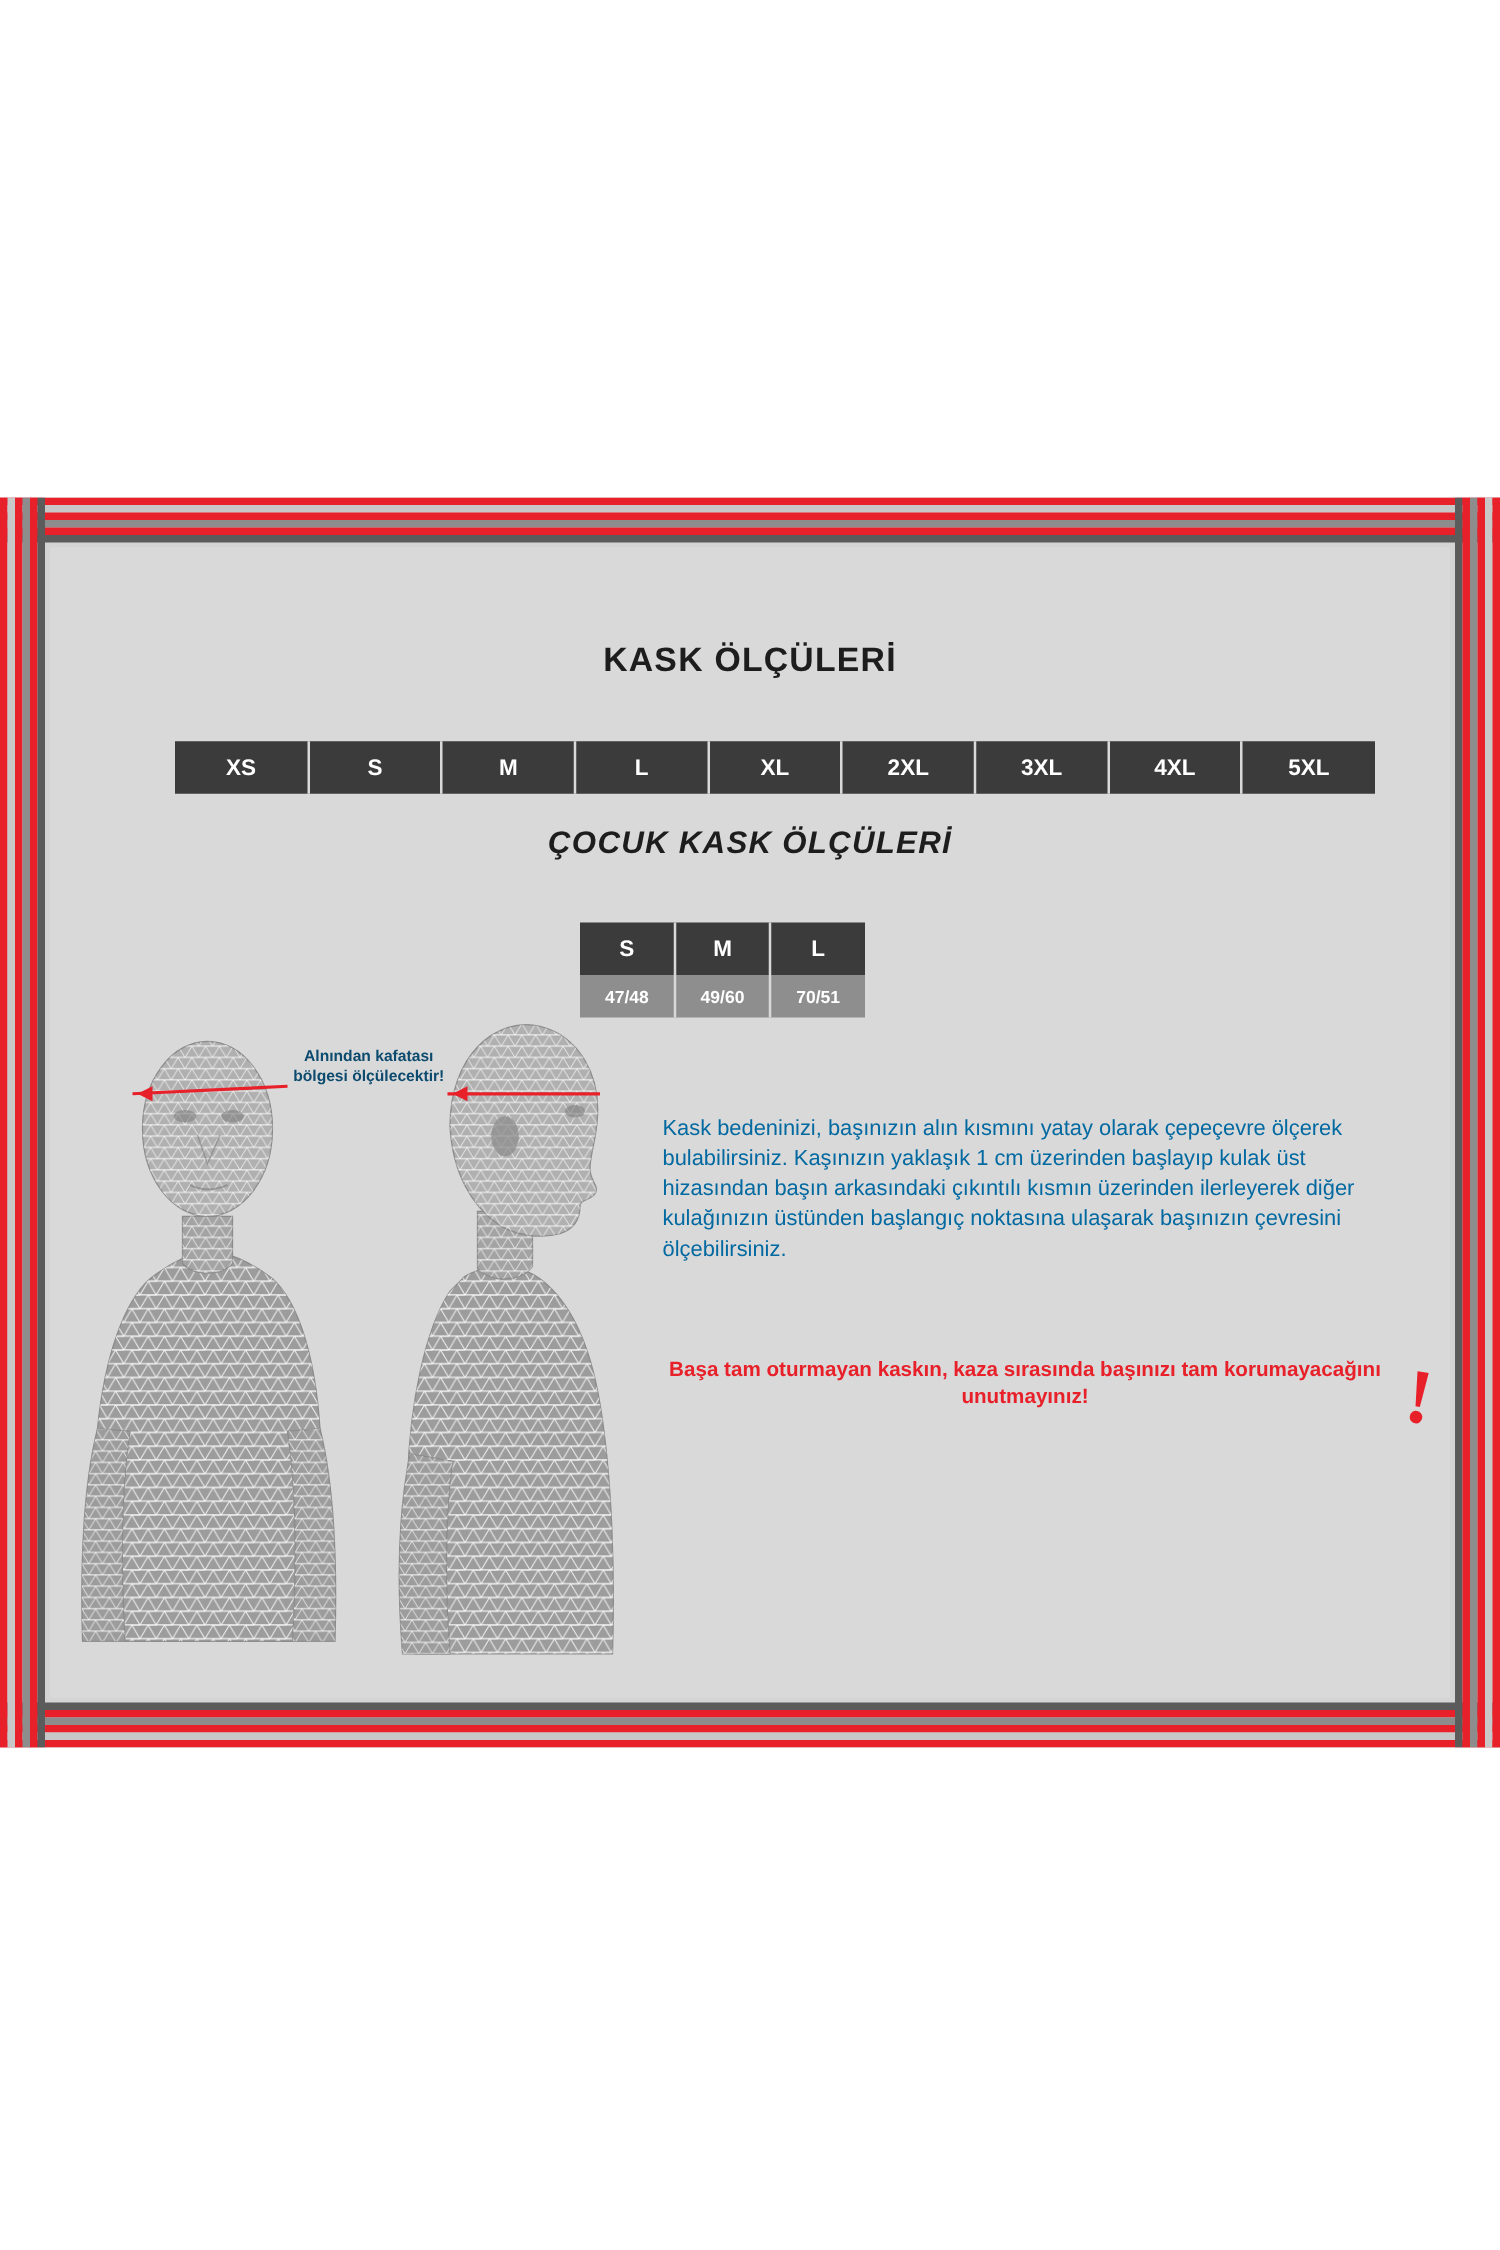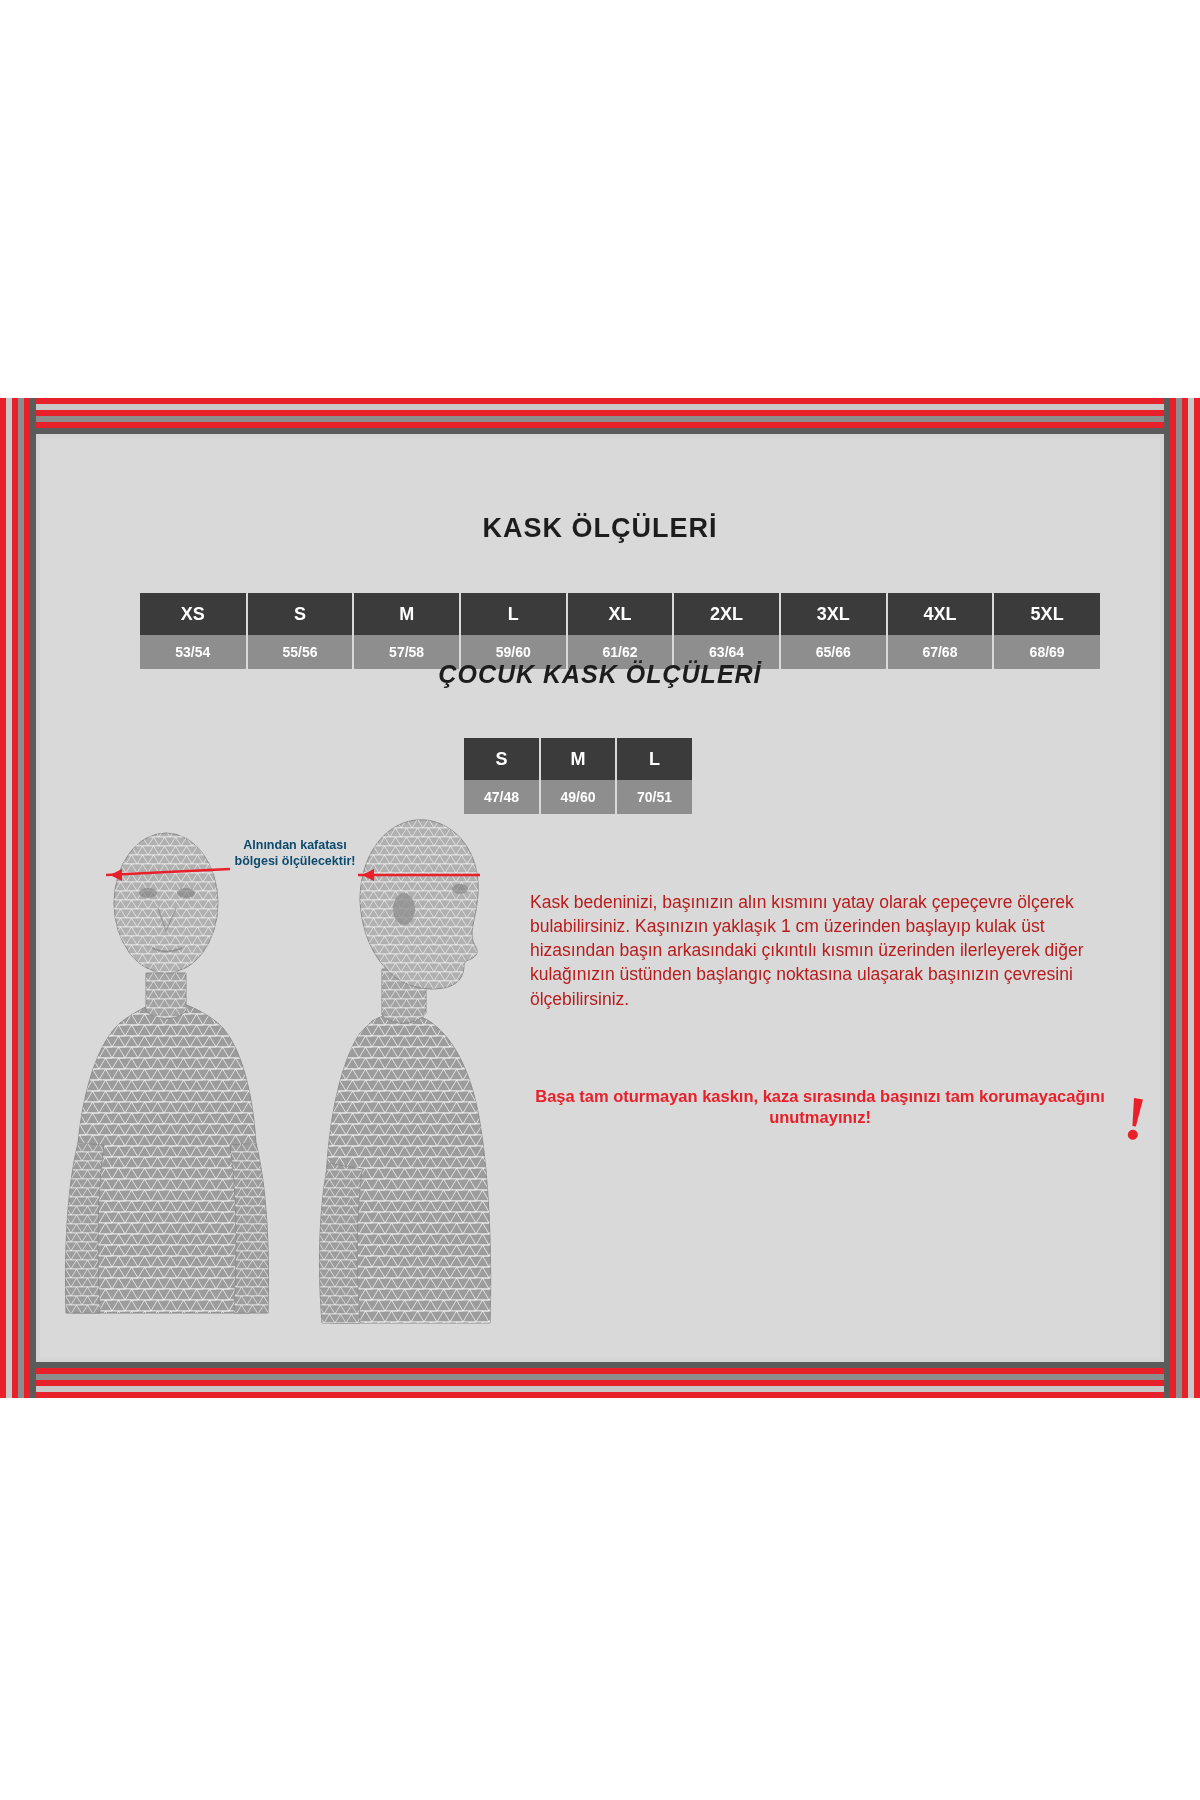--- a/index.html
+++ b/index.html
@@ -139,21 +139,21 @@
   }
 
   
   #body-copy {
     position: absolute;
     left: 490px;
     top: 452px;
     width: 600px;
     font-size: 17.5px;
     line-height: 1.38;
-    color: #b91c1c;
+    color: #0369a1;
   }
   #body-copy p { margin: 0 0 0 0; }
   #body-copy p + p { margin-top: 2px; }
 
   #warning {
     position: absolute;
     left: 495px;
     top: 648px;
     width: 570px;
     text-align: center;
@@ -215,31 +215,20 @@
           <tr class="head">
         <td>XS</td>
         <td>S</td>
         <td>M</td>
         <td>L</td>
         <td>XL</td>
         <td>2XL</td>
         <td>3XL</td>
         <td>4XL</td>
         <td>5XL</td>
-      </tr>
-      <tr class="vals">
-        <td>53/54</td>
-        <td>55/56</td>
-        <td>57/58</td>
-        <td>59/60</td>
-        <td>61/62</td>
-        <td>63/64</td>
-        <td>65/66</td>
-        <td>67/68</td>
-        <td>68/69</td>
       </tr>
     </tbody>
       </table>
 
     <div id="title-child" class="title">ÇOCUK KASK ÖLÇÜLERİ</div>
 
     <table id="table-child" class="size-table">
       <tbody>
           <tr class="head">
         <td>S</td>

